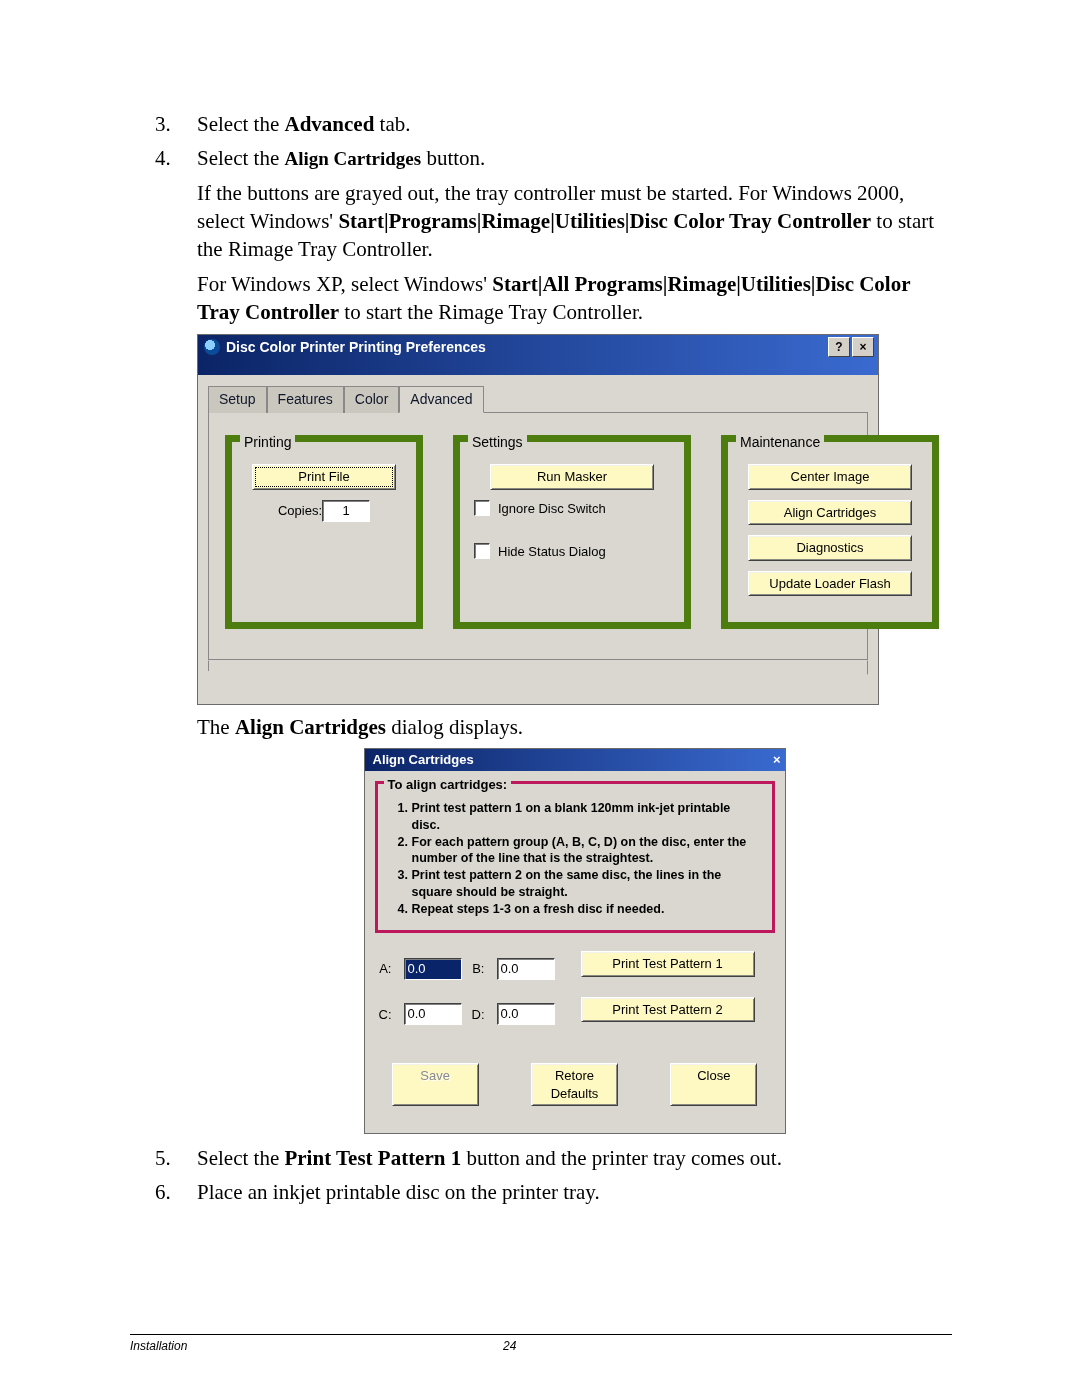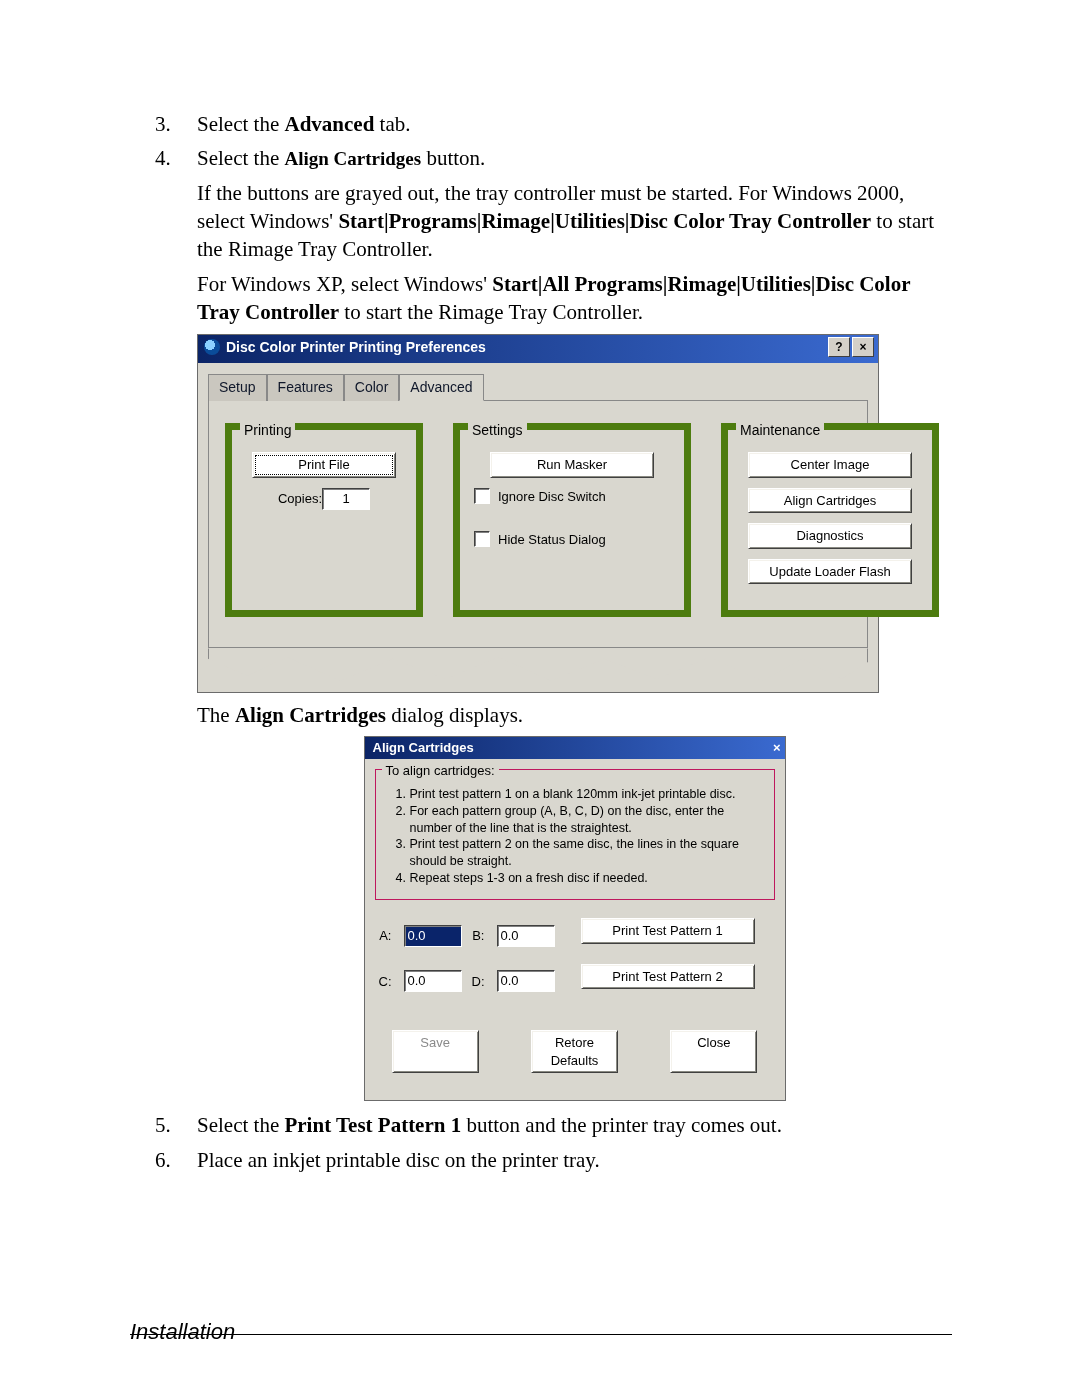--- a/index.html
+++ b/index.html
@@ -53,21 +53,21 @@
     font-family: "MS Sans Serif", Tahoma, Arial, sans-serif;
     font-size: 14px;
     color: #000;
   }
   .titlebar {
     height: 24px;
     background: linear-gradient(to right, #0b2466, #3a6ad0);
     color: #fff;
     display: flex;
     align-items: center;
-    padding: 0 4px 4px 6px;
+    padding: 0 4px 16px 6px;
     font-weight: bold;
     font-size: 14px;
   }
   .titlebar .ico {
     width: 16px; height: 16px; margin-right: 6px;
     background: radial-gradient(circle at 6px 6px, #8bd0ff 35%, #0a4c9a 36%);
     border-radius: 50%;
   }
   .titlebar .spacer { flex: 1; }
   .titlebar .tb-btn {
@@ -123,21 +123,21 @@
     font-size: 14px;
   }
   .gb-printing { flex: 0 0 160px; text-align: center; }
   .gb-settings { flex: 0 0 200px; }
   .gb-maint    { flex: 0 0 180px; }
   .winbtn {
     display: block;
     width: 130px;
     margin: 0 auto 10px auto;
     padding: 3px 16px;
-    background: #ffffff;
+    background: #fef9c3;
     border: 1px solid #fff;
     border-right-color: #404040;
     border-bottom-color: #404040;
     text-align: center;
     font-size: 13px;
     box-shadow: inset 1px 1px 0 #f4f2ec, inset -1px -1px 0 #8a8a82;
   }
   .winbtn.focus {
     outline: 1px dotted #000;
     outline-offset: -4px;
@@ -201,23 +201,24 @@
     align-items: center;
     padding: 0 4px 0 8px;
     font-weight: bold;
     font-size: 13px;
   }
   .align .titlebar2 .spacer { flex: 1; }
   .align .body {
     padding: 10px 10px 10px 10px;
   }
   .align .instr-box {
-    border: 1px solid #be185d;
+    border: 3px solid #be185d;
     padding: 10px 10px 12px 10px;
     position: relative;
+    font-weight: bold;
   }
   .align .instr-box .legend {
     position: absolute; top: -8px; left: 6px;
     background: #d9d7cf; padding: 0 4px;
   }
   .align ol.steps {
     margin: 6px 0 0 0;
     padding-left: 24px;
     font-size: 12.5px;
     line-height: 1.35;
@@ -254,25 +255,25 @@
   .align .bottom-row .winbtn.disabled { color: #8a8a8a; text-shadow: 1px 1px 0 #fff; }
 
   
   .footer-rule {
     position: absolute;
     left: 130px; right: 128px; bottom: 62px;
     border-top: 1px solid #000;
   }
   .footer {
     position: absolute;
-    left: 130px; right: 128px; bottom: 52px;
+    left: 130px; right: 128px; bottom: 44px;
     display: flex;
     font-family: Arial, Helvetica, sans-serif;
     font-style: italic;
-    font-size: 22px;
+    font-size: 12px;
   }
   .footer .pg {
     flex: 1;
     text-align: center;
     font-style: italic;
   }
 </style>
 </head>
 <body>
 
@@ -400,16 +401,17 @@
       <li>
         <span class="num">6.</span>
         <span>Place an inkjet printable disc on the printer tray.</span>
       </li>
     </ol>
   </div>
 
   <div class="footer-rule"></div>
   <div class="footer">
     <span>Installation</span>
+    <span class="pg">24</span>
     <span style="flex:0 0 120px"></span>
   </div>
 
 </div>
 
 </body></html>

